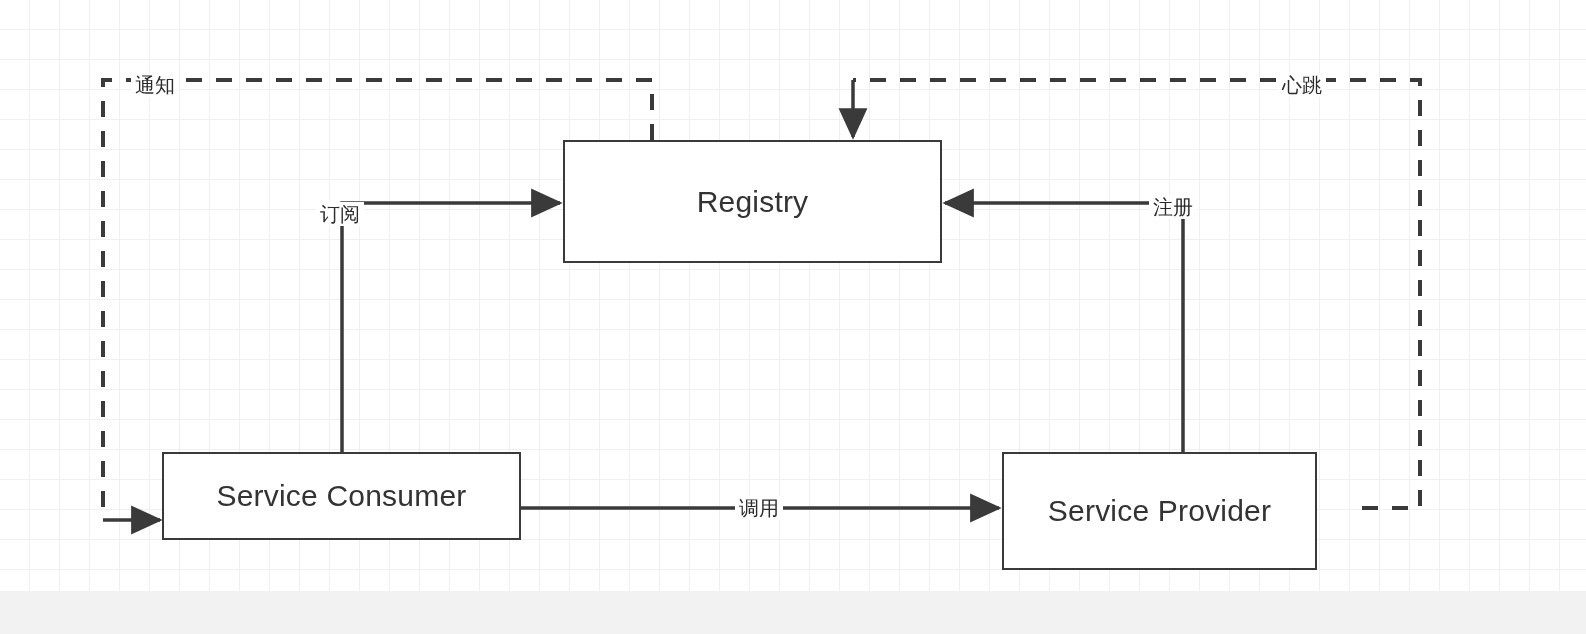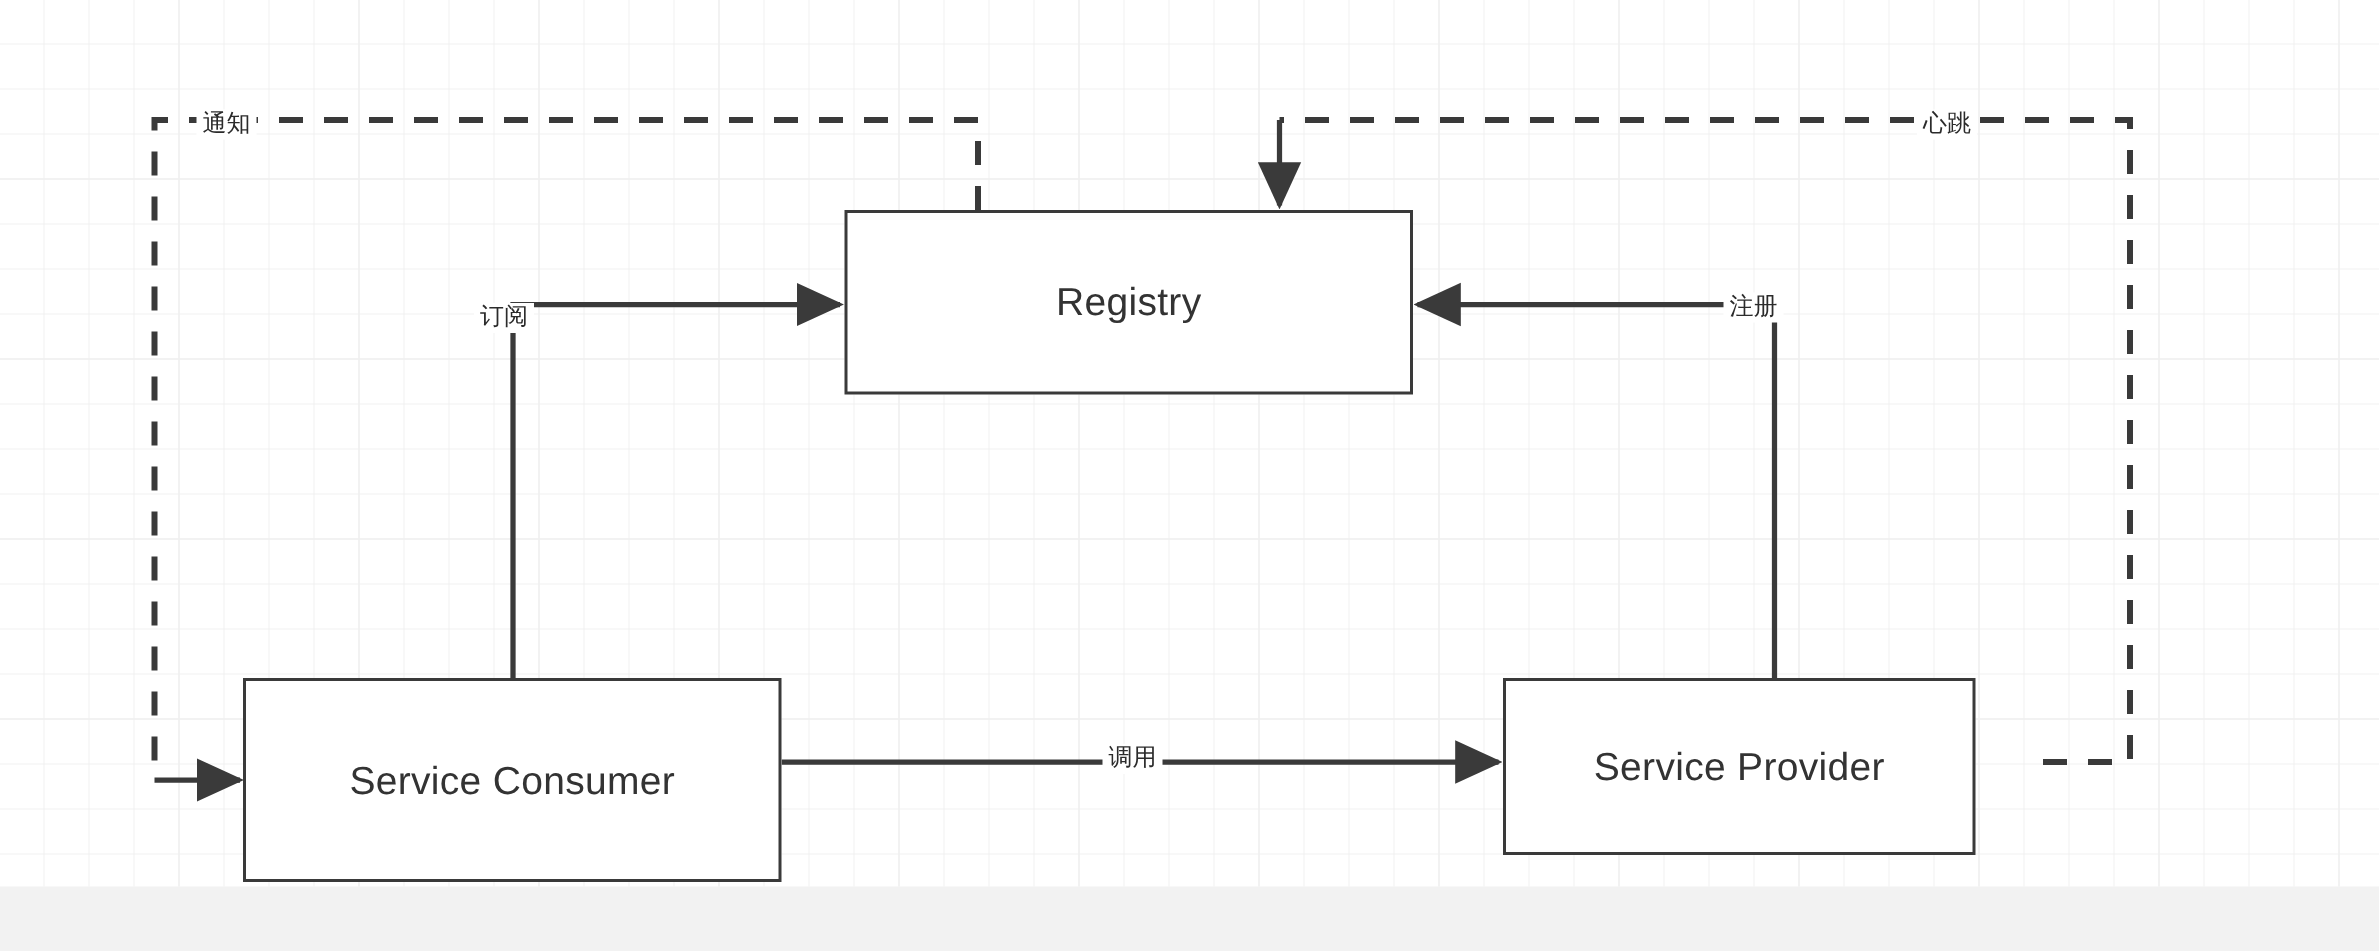--- a/index.html
+++ b/index.html
@@ -56,29 +56,29 @@
   }
   .node-box {
     position: absolute;
     box-sizing: border-box;
     background: #ffffff;
     border: 2.5px solid #3a3a3a;
     display: flex;
     align-items: center;
     justify-content: center;
     color: #333333;
-    font-size: 26px;
+    font-size: 30px;
     font-family: "Liberation Sans", "DejaVu Sans", sans-serif;
     letter-spacing: 0.2px;
   }
   .edge-label {
     position: absolute;
     background: #ffffff;
     color: #2b2b2b;
-    font-size: 16px;
+    font-size: 20px;
     line-height: 1;
     padding: 2px 4px;
     white-space: nowrap;
     font-family: "Liberation Sans", "DejaVu Sans", sans-serif;
   }
 </style>
 </head>
 <body>
 
 <div id="canvas-root">
@@ -113,21 +113,21 @@
 
     <g>
       <path d="M 521 508 L 999 508" fill="none" stroke="#3a3a3a" stroke-width="3.5" marker-end="url(#arrowSolid)"></path>
     </g>
   </svg>
 
   <div class="node-box" style="left:563px; top:140px; width:379px; height:123px;">
     <span>Registry</span>
   </div>
 
-  <div class="node-box" style="left:162px; top:452px; width:359px; height:136px;">
+  <div class="node-box" style="left:162px; top:452px; width:359px; height:88px;">
     <span>Service Consumer</span>
   </div>
 
   <div class="node-box" style="left:1002px; top:452px; width:315px; height:118px;">
     <span>Service Provider</span>
   </div>
 
   <div class="edge-label" style="left:131px; top:73px;">通知</div>
 
   <div class="edge-label" style="left:1278px; top:73px;">心跳</div>

